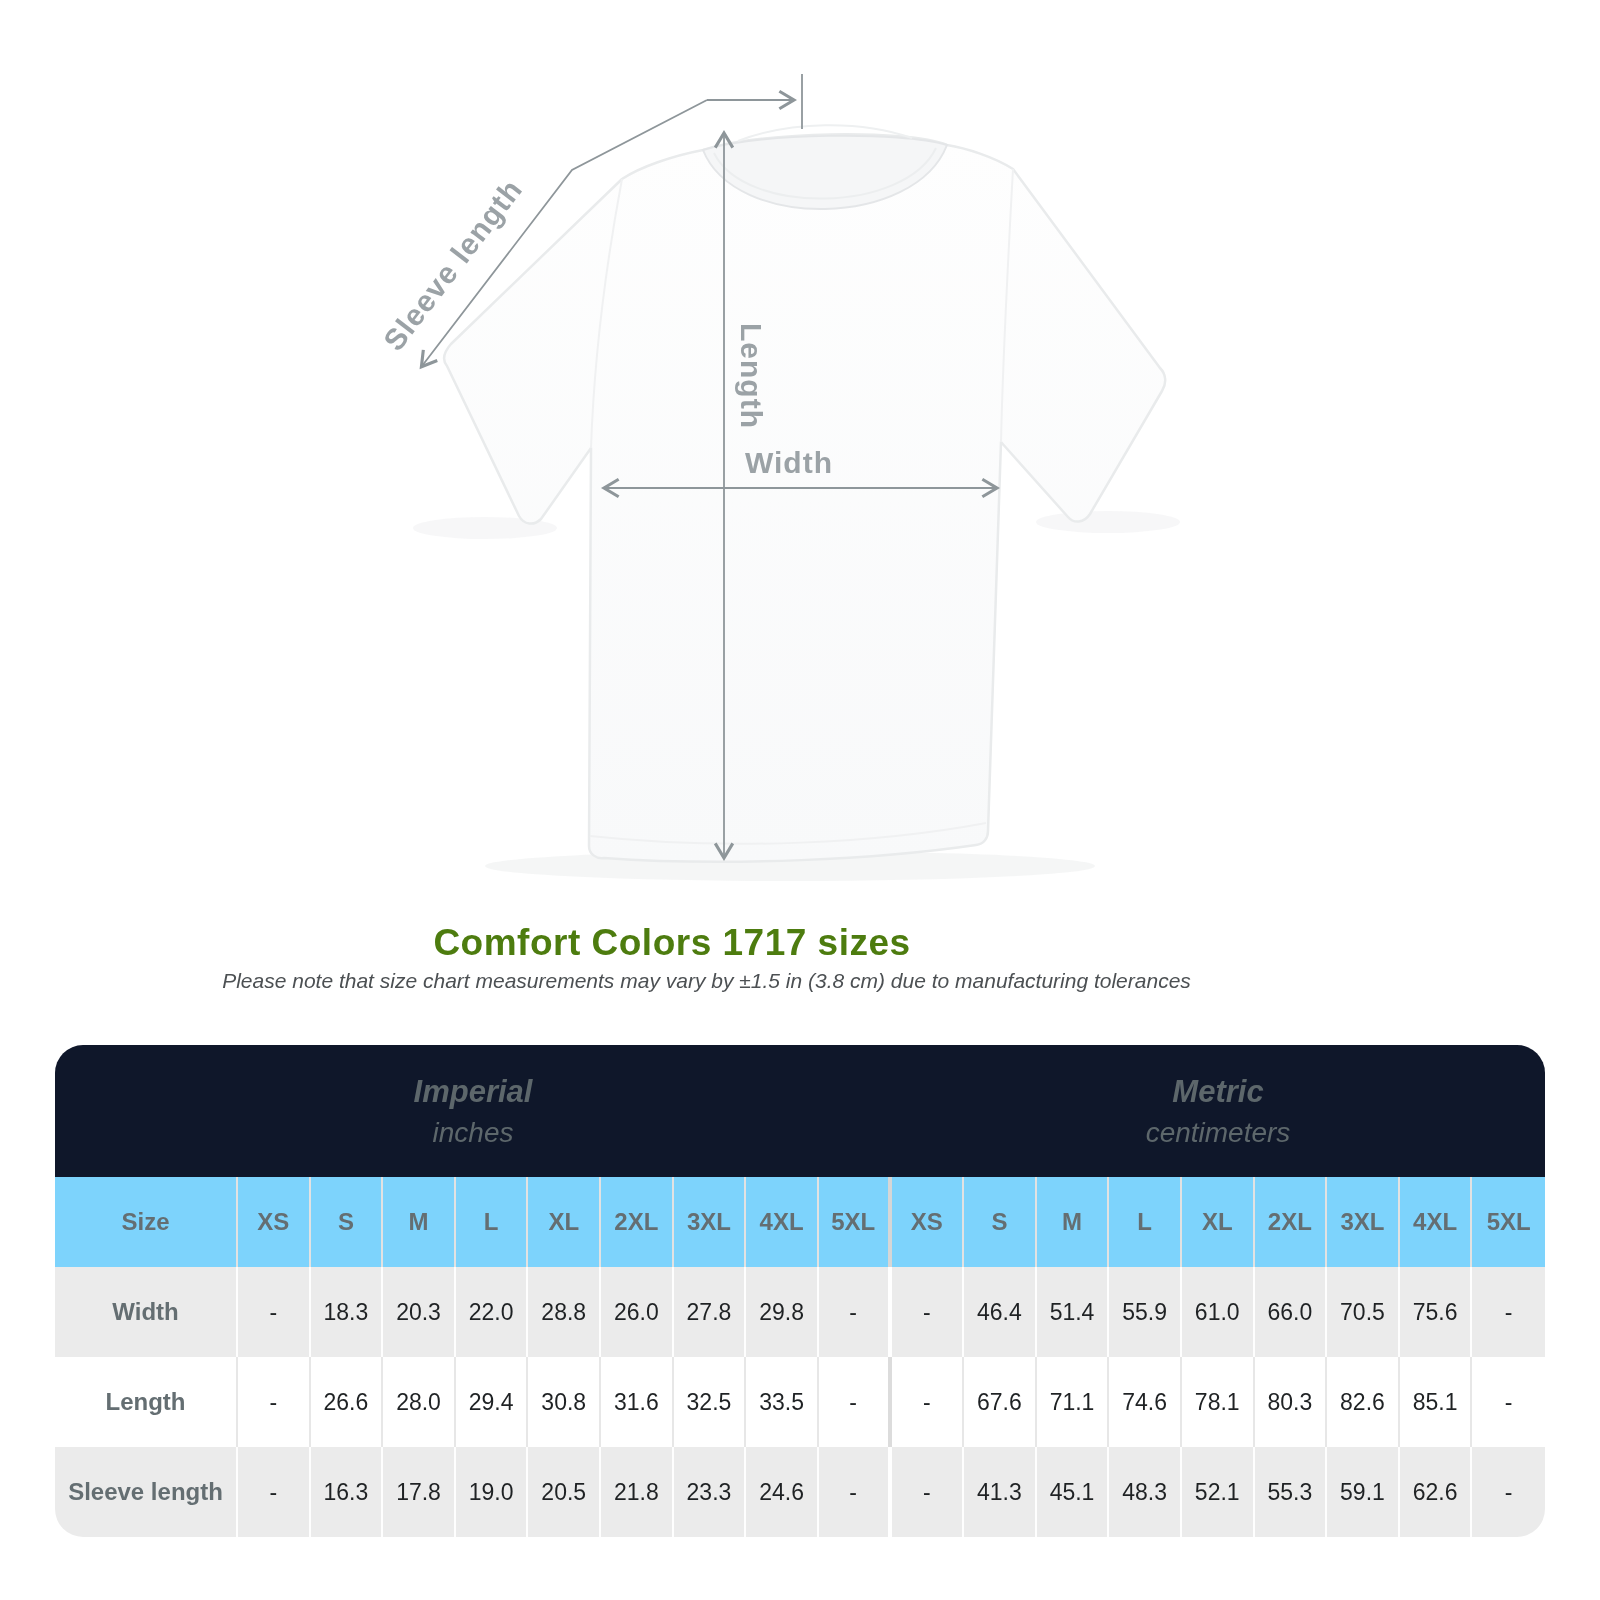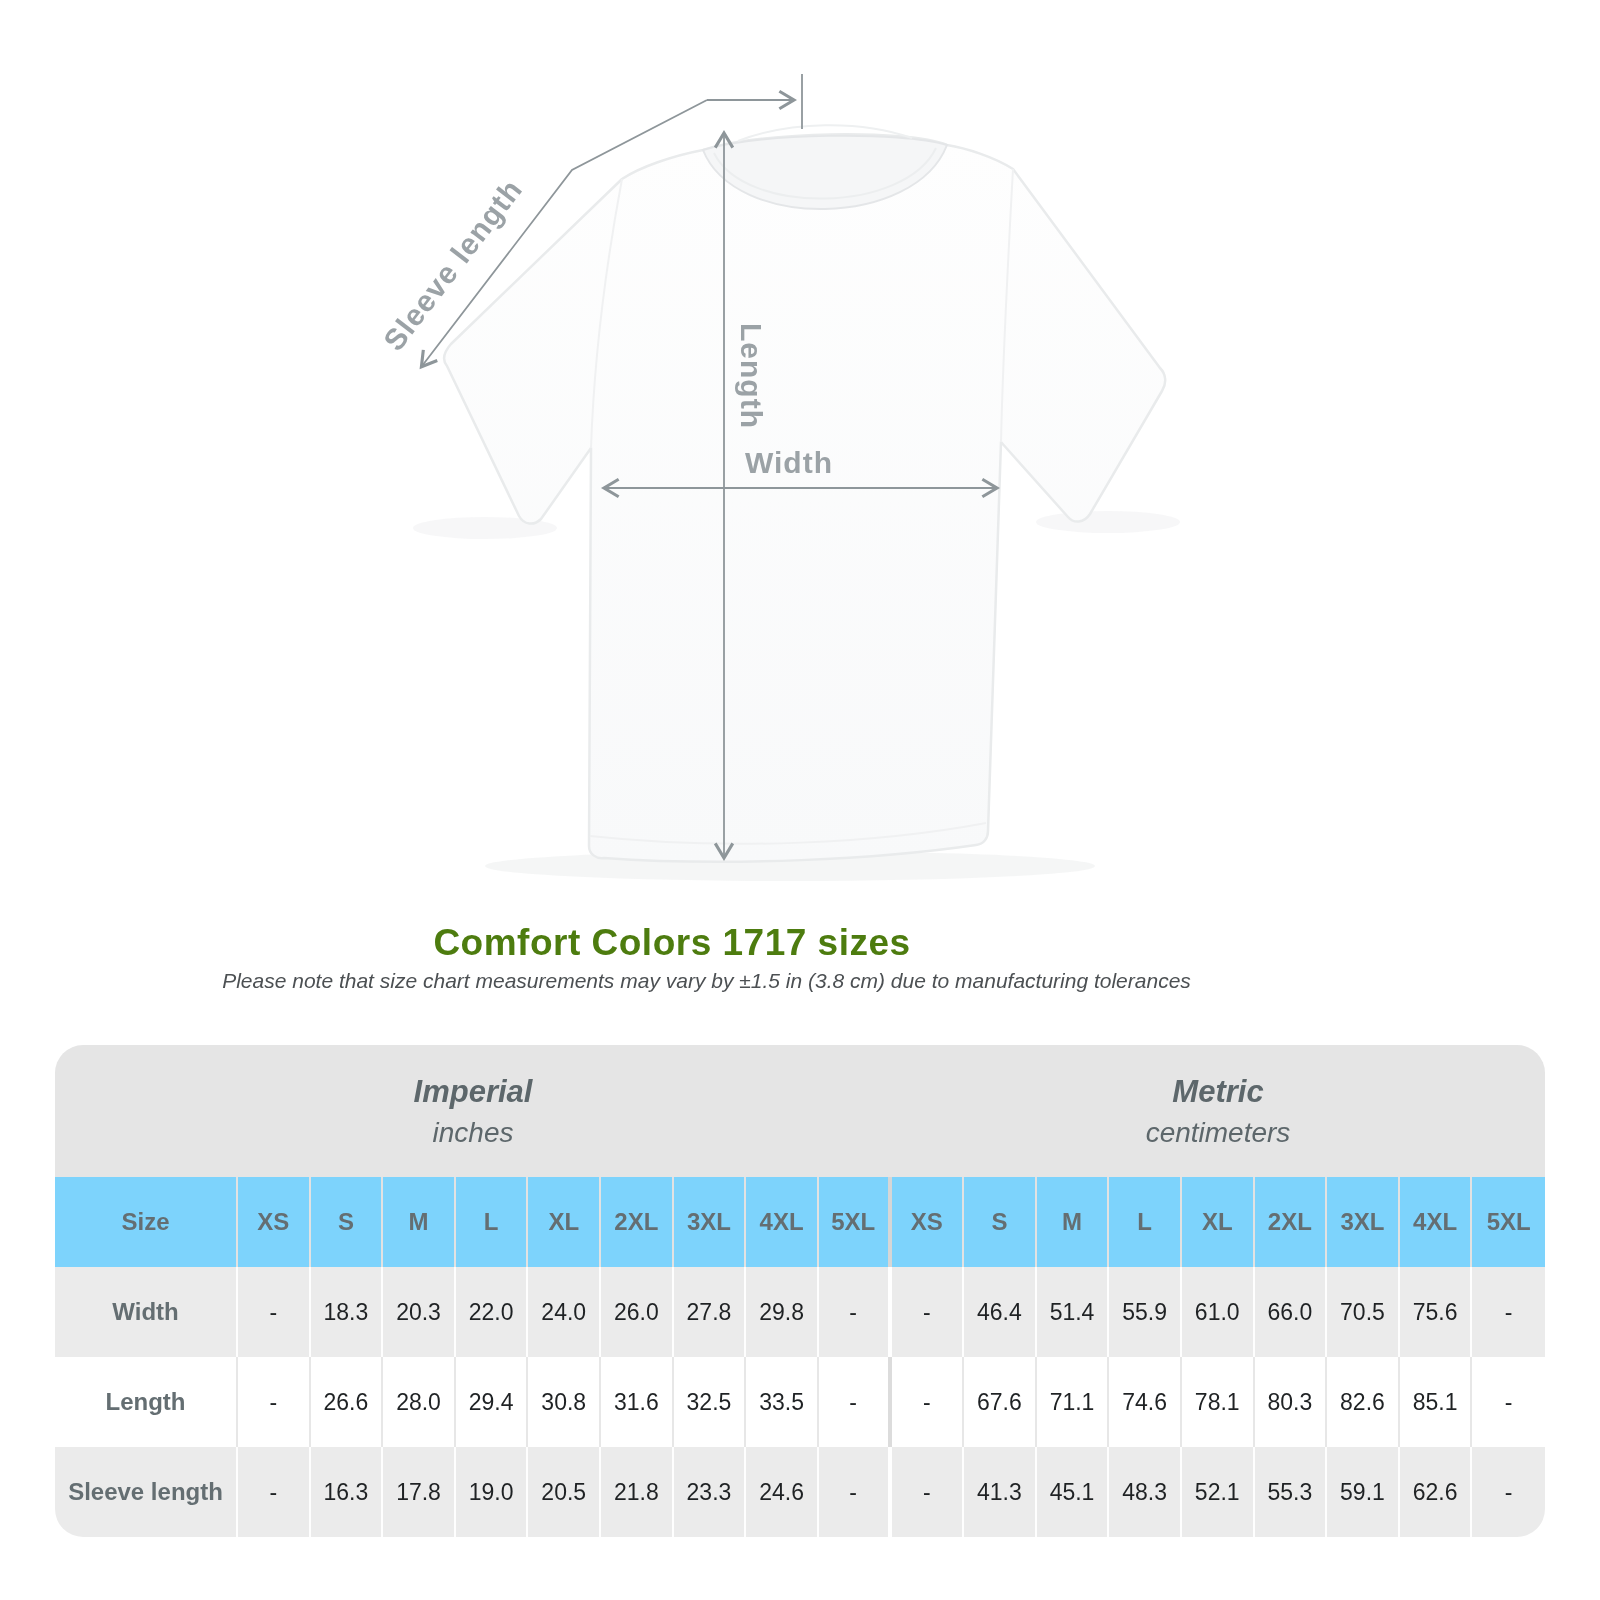--- a/index.html
+++ b/index.html
@@ -7,21 +7,21 @@
         font-family:"Liberation Sans", sans-serif;}
   .diagram{position:absolute;left:0;top:0;width:1600px;height:920px;}
 
   .title{position:absolute;left:0;top:922px;width:1344px;text-align:center;
          font-size:37px;font-weight:bold;color:#4d7c0f;letter-spacing:.5px;}
   .note{position:absolute;left:0;top:969px;width:1413px;text-align:center;
         font-style:italic;font-size:21px;color:#4c5053;}
 
   .sizetable{position:absolute;left:55px;top:1045px;width:1490px;
              border-radius:28px;overflow:hidden;}
-  .band{height:132px;background:#e5e5e5;display:flex;}
+  .band{height:132px;background:#0f172a;display:flex;}
   .band-half{display:flex;flex-direction:column;align-items:center;justify-content:center;gap:7px;}
   .band-half.imp{width:836px;}
   .band-half.met{width:654px;text-align:center;}
   .g-label{font-size:31px;font-weight:bold;font-style:italic;color:#5d676b;}
   .g-sub{font-size:28px;font-style:italic;color:#5d676b;}
 
   .grid{display:grid;grid-template-columns:183px repeat(18,1fr);height:90px;}
   .cell{display:flex;align-items:center;justify-content:center;
         font-size:23px;color:#1f2224;border-right:2px solid transparent;}
   .grid .cell:last-child{border-right:none;}
@@ -140,21 +140,21 @@
       <div class="cell lbl">4XL</div>
       <div class="cell lbl">5XL</div>
     </div>
 
     <div class="grid rowa">
       <div class="cell lbl">Width</div>
       <div class="cell">-</div>
       <div class="cell">18.3</div>
       <div class="cell">20.3</div>
       <div class="cell">22.0</div>
-      <div class="cell">24.0</div>
+      <div class="cell">28.8</div>
       <div class="cell">26.0</div>
       <div class="cell">27.8</div>
       <div class="cell">29.8</div>
       <div class="cell gend">-</div>
       <div class="cell">-</div>
       <div class="cell">46.4</div>
       <div class="cell">51.4</div>
       <div class="cell">55.9</div>
       <div class="cell">61.0</div>
       <div class="cell">66.0</div>

